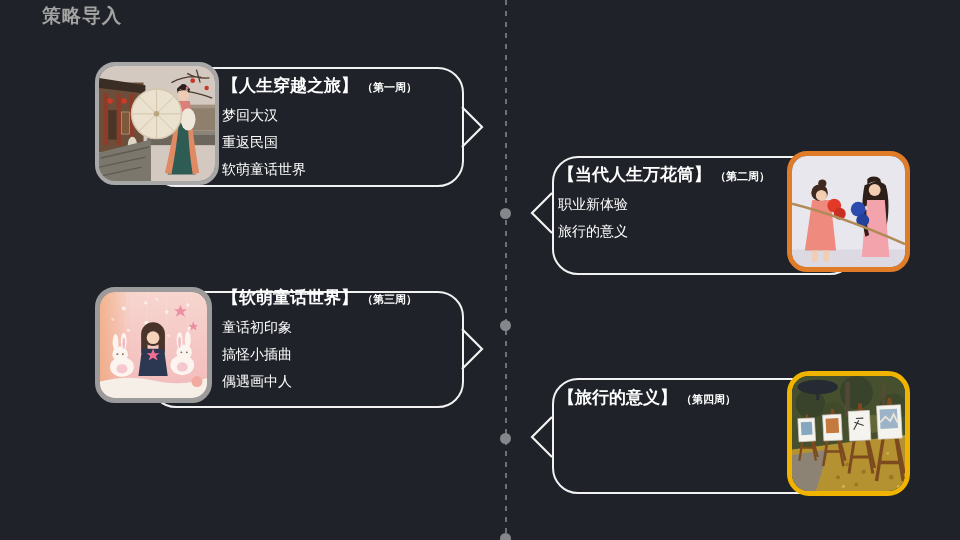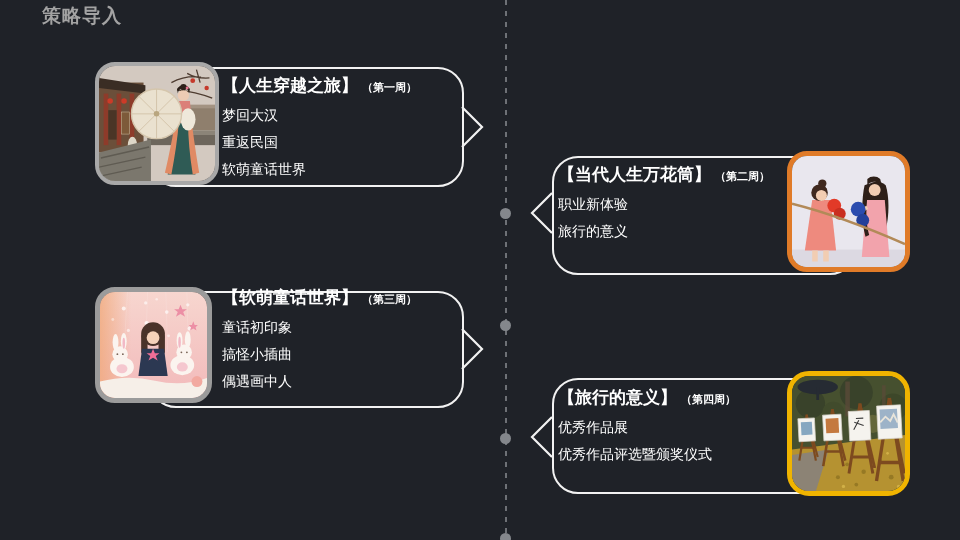--- a/index.html
+++ b/index.html
@@ -314,20 +314,16 @@
               <line x1="95" y1="94" x2="120" y2="94"></line>
           </g>
           <rect x="93" y="32" width="26" height="36" fill="#f5f3ee" stroke="#d8d4cb" stroke-width="0.8" transform="rotate(-3 106 50)"></rect>
           <rect x="96" y="36" width="19" height="21" fill="#9db3c8" stroke="none" transform="rotate(-3 106 50)"></rect>
           <path d="M96,50 l6,-6 5,5 4,-7 4,9" stroke="#e8e4da" stroke-width="2" transform="rotate(-3 106 50)"></path>
         </g>
       </svg>
     </div>
     <div class="card-text t4">
       <span class="card-title">【旅行的意义】</span><span class="card-week">（第四周）</span>
-      <ul class="card-items">
-        <li>优秀作品展</li>
-        <li>优秀作品评选暨颁奖仪式</li>
-      </ul>
     </div>
   </div>
 
 </div>
 
 </body></html>

